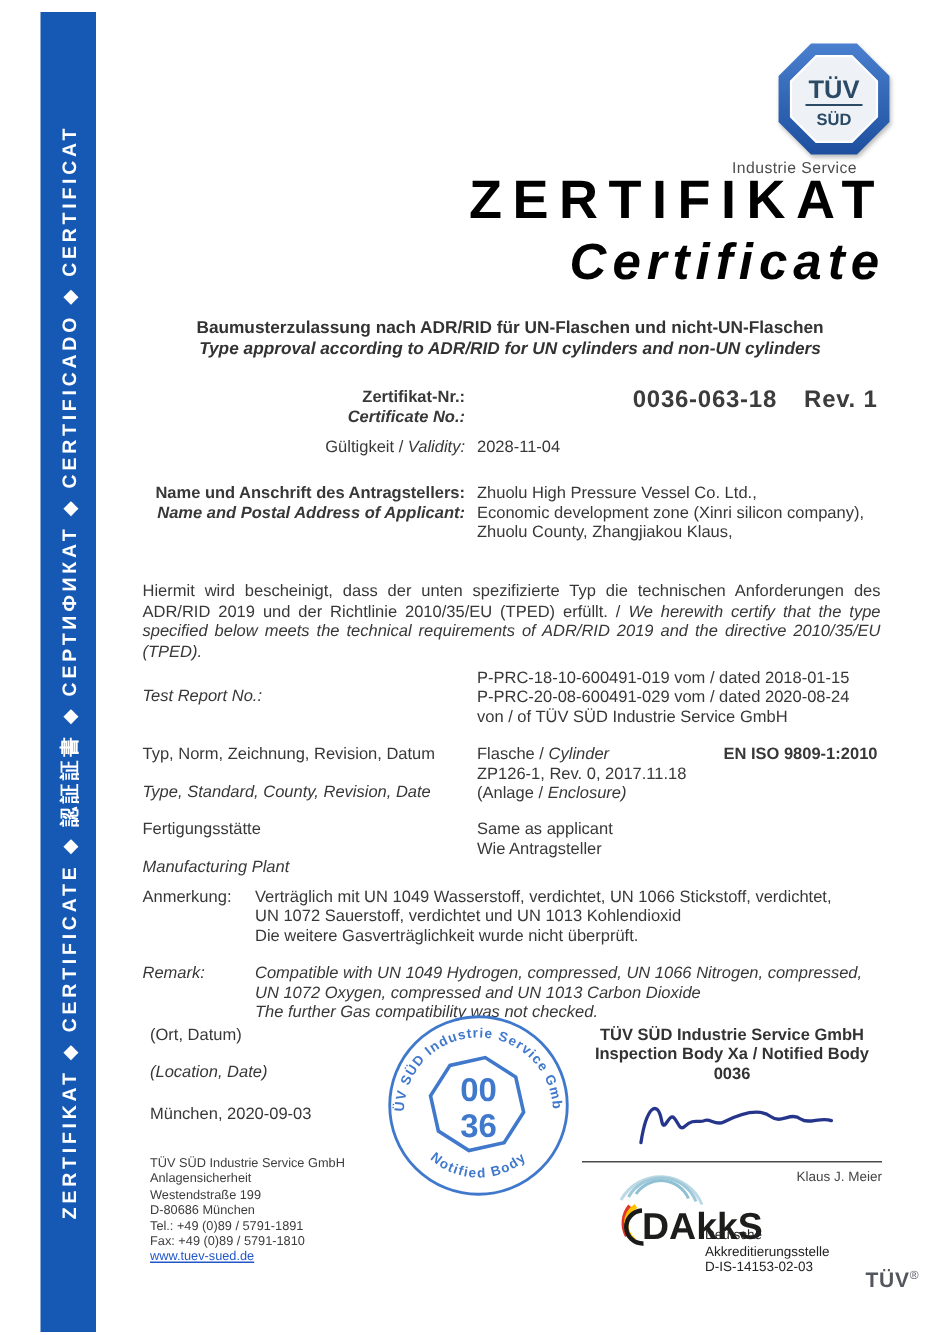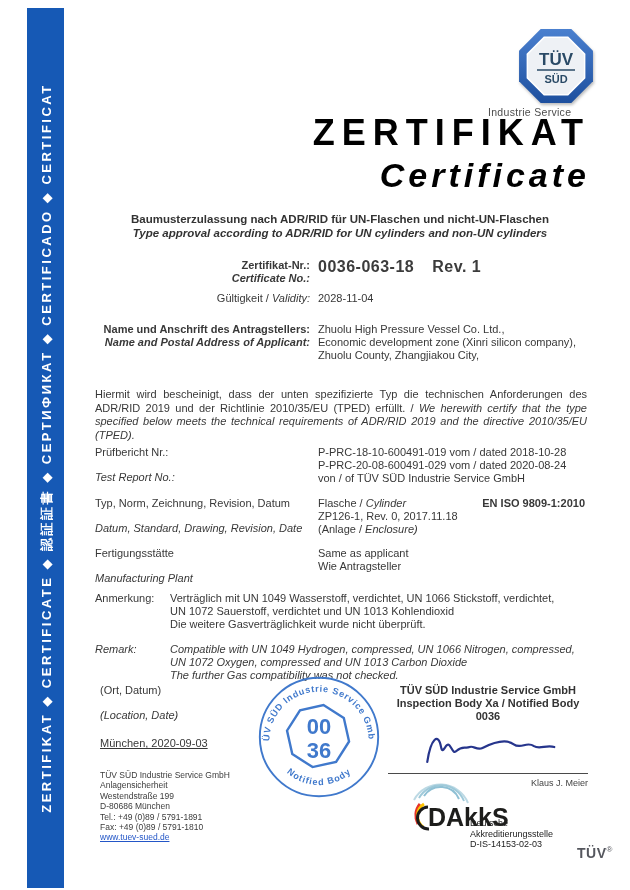--- a/index.html
+++ b/index.html
@@ -29,32 +29,32 @@
     font-size:11.5px;font-weight:bold;line-height:14px;color:#333;}
   .subtitle .en{font-style:italic;}
   
   .row{position:absolute;left:95px;width:490px;font-size:11px;line-height:13px;}
   .row .lbl-r{position:absolute;left:0;top:0;width:215px;text-align:right;}
   .row .lbl-l{position:absolute;left:0;top:0;width:215px;text-align:left;}
   .row .val{position:absolute;left:223px;top:0;width:267px;}
   .b{font-weight:bold;}
   .i{font-style:italic;margin-top:12px;}
   .bi{font-weight:bold;font-style:italic;}
-  .certnum{font-size:16px;font-weight:bold;letter-spacing:.5px;color:#3c3c3c;}
+  .certnum{font-size:16px;font-weight:bold;letter-spacing:.5px;color:#3c3c3c;text-align:right;}
   .certnum .rev{margin-left:18px;}
   .statement{position:absolute;left:95px;top:388px;width:492px;font-size:11px;
     line-height:13.5px;text-align:justify;}
   .standard{position:absolute;right:0;top:0;font-weight:bold;white-space:nowrap;}
   
   .remark-grid{position:absolute;left:95px;top:592px;width:500px;font-size:11px;line-height:13px;}
   .remark-grid .rlabel{position:absolute;left:0;width:70px;}
   .remark-grid .rtext{position:absolute;left:75px;width:425px;}
   
   .issue{position:absolute;left:100px;top:684px;font-size:11px;line-height:13px;}
-  .issue-date{position:absolute;left:100px;top:737px;font-size:11px;text-decoration:underline;}
+  .issue-date{position:absolute;left:100px;top:737px;font-size:11px;}
   .stamp{position:absolute;left:256px;top:674px;width:126px;height:126px;}
   .sig-block{position:absolute;left:388px;top:684px;width:200px;text-align:center;}
   .sig-org{font-size:11px;font-weight:bold;line-height:13px;color:#333;}
   .sig-svg{margin-top:2px;}
   .sig-line{border-top:1.5px solid #4a4a4a;margin-top:-2px;}
   .sig-name{font-size:9px;color:#444;margin-top:4px;text-align:right;}
   
   .footer{position:absolute;left:100px;top:770px;font-size:8.5px;line-height:10.4px;color:#3c3c3c;}
   .footer a{color:#2356c7;text-decoration:underline;}
   .dakks{position:absolute;left:402px;top:782px;width:180px;height:75px;}
@@ -114,45 +114,44 @@
 </div>
 
 <div class="row" style="top:323px">
   <div class="lbl-r">
     <div class="b">Name und Anschrift des Antragstellers:</div>
     <div class="bi">Name and Postal Address of Applicant:</div>
   </div>
   <div class="val">
     <div>Zhuolu High Pressure Vessel Co. Ltd.,</div>
     <div>Economic development zone (Xinri silicon company),</div>
-    <div>Zhuolu County, Zhangjiakou City,</div>
+    <div>Zhuolu County, Zhangjiakou Klaus,</div>
   </div>
 </div>
 
 <div class="statement">
   <span>Hiermit wird bescheinigt, dass der unten spezifizierte Typ die technischen Anforderungen des ADR/RID 2019 und der Richtlinie 2010/35/EU (TPED) erfüllt. /</span>
   <span class="i">We herewith certify that the type specified below meets the technical requirements of ADR/RID 2019 and the directive 2010/35/EU (TPED).</span>
 </div>
 
 <div class="row" style="top:446px">
   <div class="lbl-l">
-    <div>Prüfbericht Nr.:</div>
     <div class="i">Test Report No.:</div>
   </div>
   <div class="val">
-    <div>P-PRC-18-10-600491-019 vom / dated 2018-10-28</div>
+    <div>P-PRC-18-10-600491-019 vom / dated 2018-01-15</div>
     <div>P-PRC-20-08-600491-029 vom / dated 2020-08-24</div>
     <div>von / of TÜV SÜD Industrie Service GmbH</div>
   </div>
 </div>
 
 <div class="row" style="top:497px">
   <div class="lbl-l">
     <div>Typ, Norm, Zeichnung, Revision, Datum</div>
-    <div class="i">Datum, Standard, Drawing, Revision, Date</div>
+    <div class="i">Type, Standard, County, Revision, Date</div>
   </div>
   <div class="val" style="width:180px">
     <div>
       <span>Flasche /</span>
       <span class="i">Cylinder</span>
     </div>
     <div>ZP126-1, Rev. 0, 2017.11.18</div>
     <div>
       <span>(Anlage /</span>
       <span class="i">Enclosure)</span>

